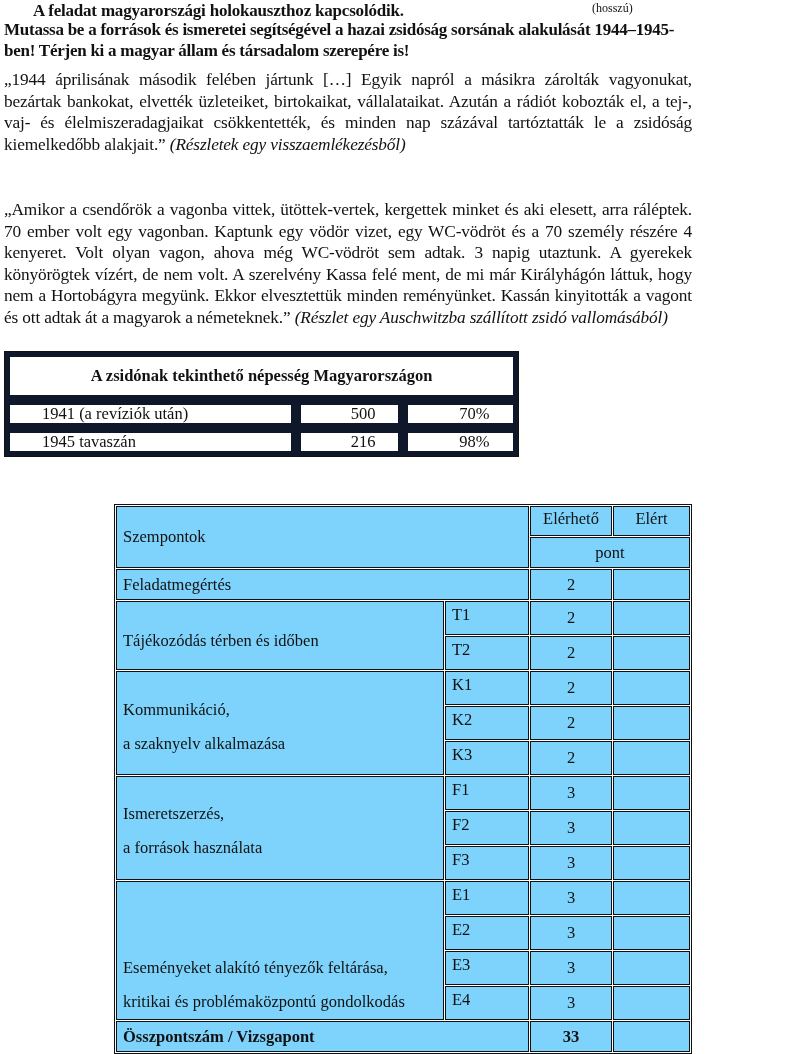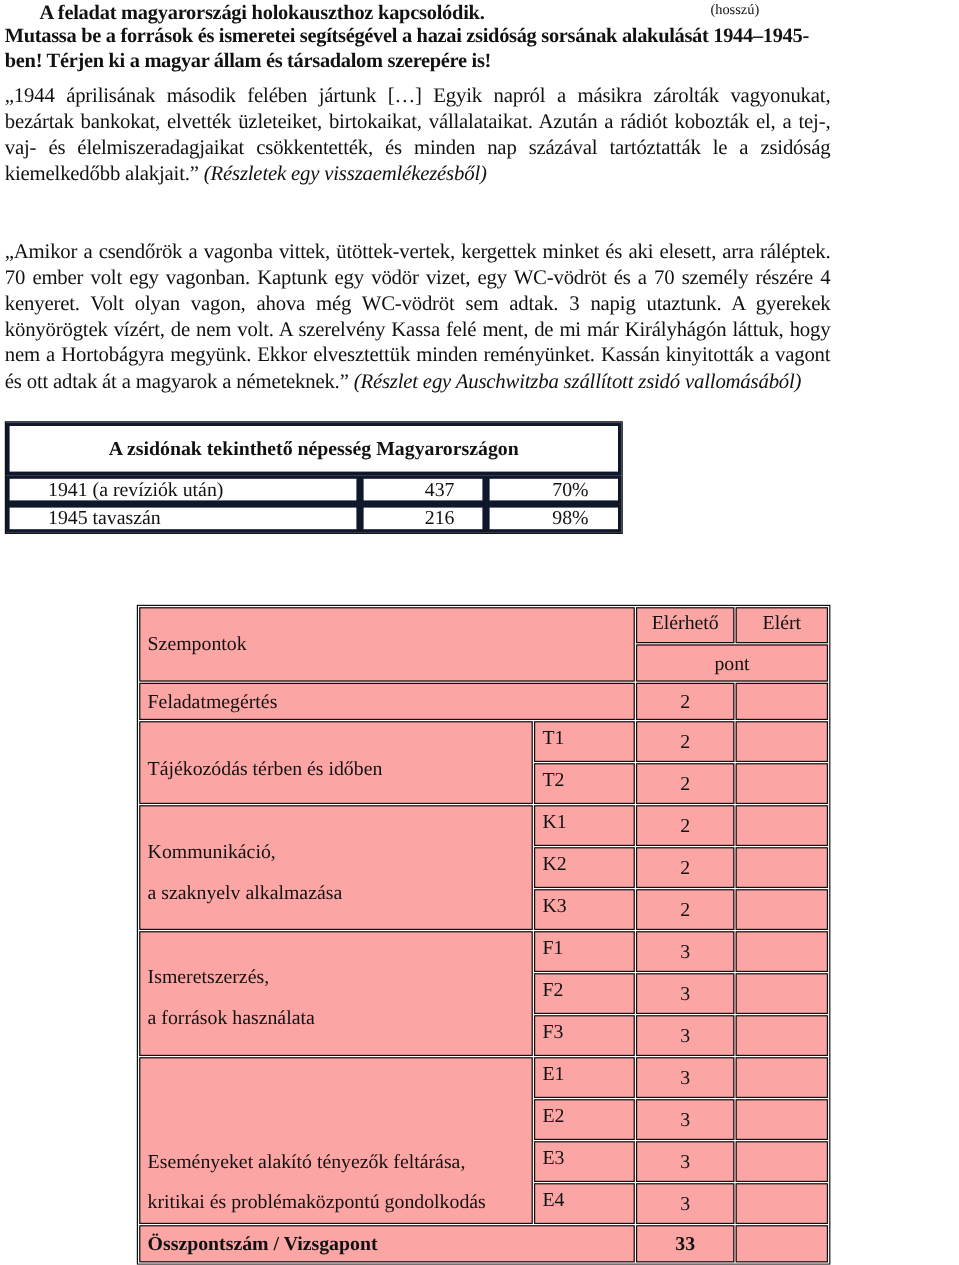--- a/index.html
+++ b/index.html
@@ -24,33 +24,33 @@
   }
   .source .attr { font-style: italic; }
   #source-1 { top: 69px; }
   #source-2 { top: 199px; }
 
   table { border-collapse: separate; position: absolute; }
   #pop-table {
     left: 4px; top: 351px; width: 515px; border: 1.5px solid #111; border-spacing: 0;
     font-size: 16.5px;
   }
-  #pop-table td, #pop-table th { border: 3px solid #0f172a; padding: 0 4px; }
+  #pop-table td, #pop-table th { border: 5px solid #0f172a; padding: 0 4px; }
   #pop-table .caption-cell { font-weight: bold; text-align: center; height: 38px; }
   #pop-table th { font-weight: bold; height: 50px; line-height: 21px; text-align: center; }
   #pop-table td.num { text-align: center; }
   #pop-table td.lbl { text-align: left; }
   #pop-table tr.datarow td { height: 18px; line-height: 18px; padding-left: 32px; }
 
   #score-table {
     left: 114px; top: 504px; width: 578px; border: 1.5px solid #111;
     border-spacing: 1px; background: #fff; font-size: 16.5px;
   }
   #score-table td {
-    background: #fca5a5; border: 1px solid #111; padding: 0 6px;
+    background: #7dd3fc; border: 1px solid #111; padding: 0 6px;
     vertical-align: middle;
   }
   #score-table td.c { text-align: center; }
   #score-table td.code { text-align: left; vertical-align: top; padding-top: 3px; width: 70px; }
   #score-table td.pts { text-align: center; width: 68px; }
   #score-table td.earned { width: 63px; }
   #score-table td.hdr-small { text-align: center; vertical-align: top; padding-top: 2px; height: 26px; }
   #score-table td.group-label { line-height: 34px; }
   #score-table td.group-label span { display: block; }
   #score-table tr.r td { height: 29px; }
@@ -73,21 +73,21 @@
   <span class="attr">(Részlet egy Auschwitzba szállított zsidó vallomásából)</span>
 </div>
 
 <table id="pop-table">
   <tbody>
       <tr>
     <td colspan="3" class="caption-cell">A zsidónak tekinthető népesség Magyarországon</td>
   </tr>
   <tr class="datarow">
     <td class="lbl">1941 (a revíziók után)</td>
-    <td class="num">437</td>
+    <td class="num">500</td>
     <td class="num">70%</td>
   </tr>
   <tr class="datarow">
     <td class="lbl">1945 tavaszán</td>
     <td class="num">216</td>
     <td class="num">98%</td>
   </tr>
 </tbody>
   </table>
 

